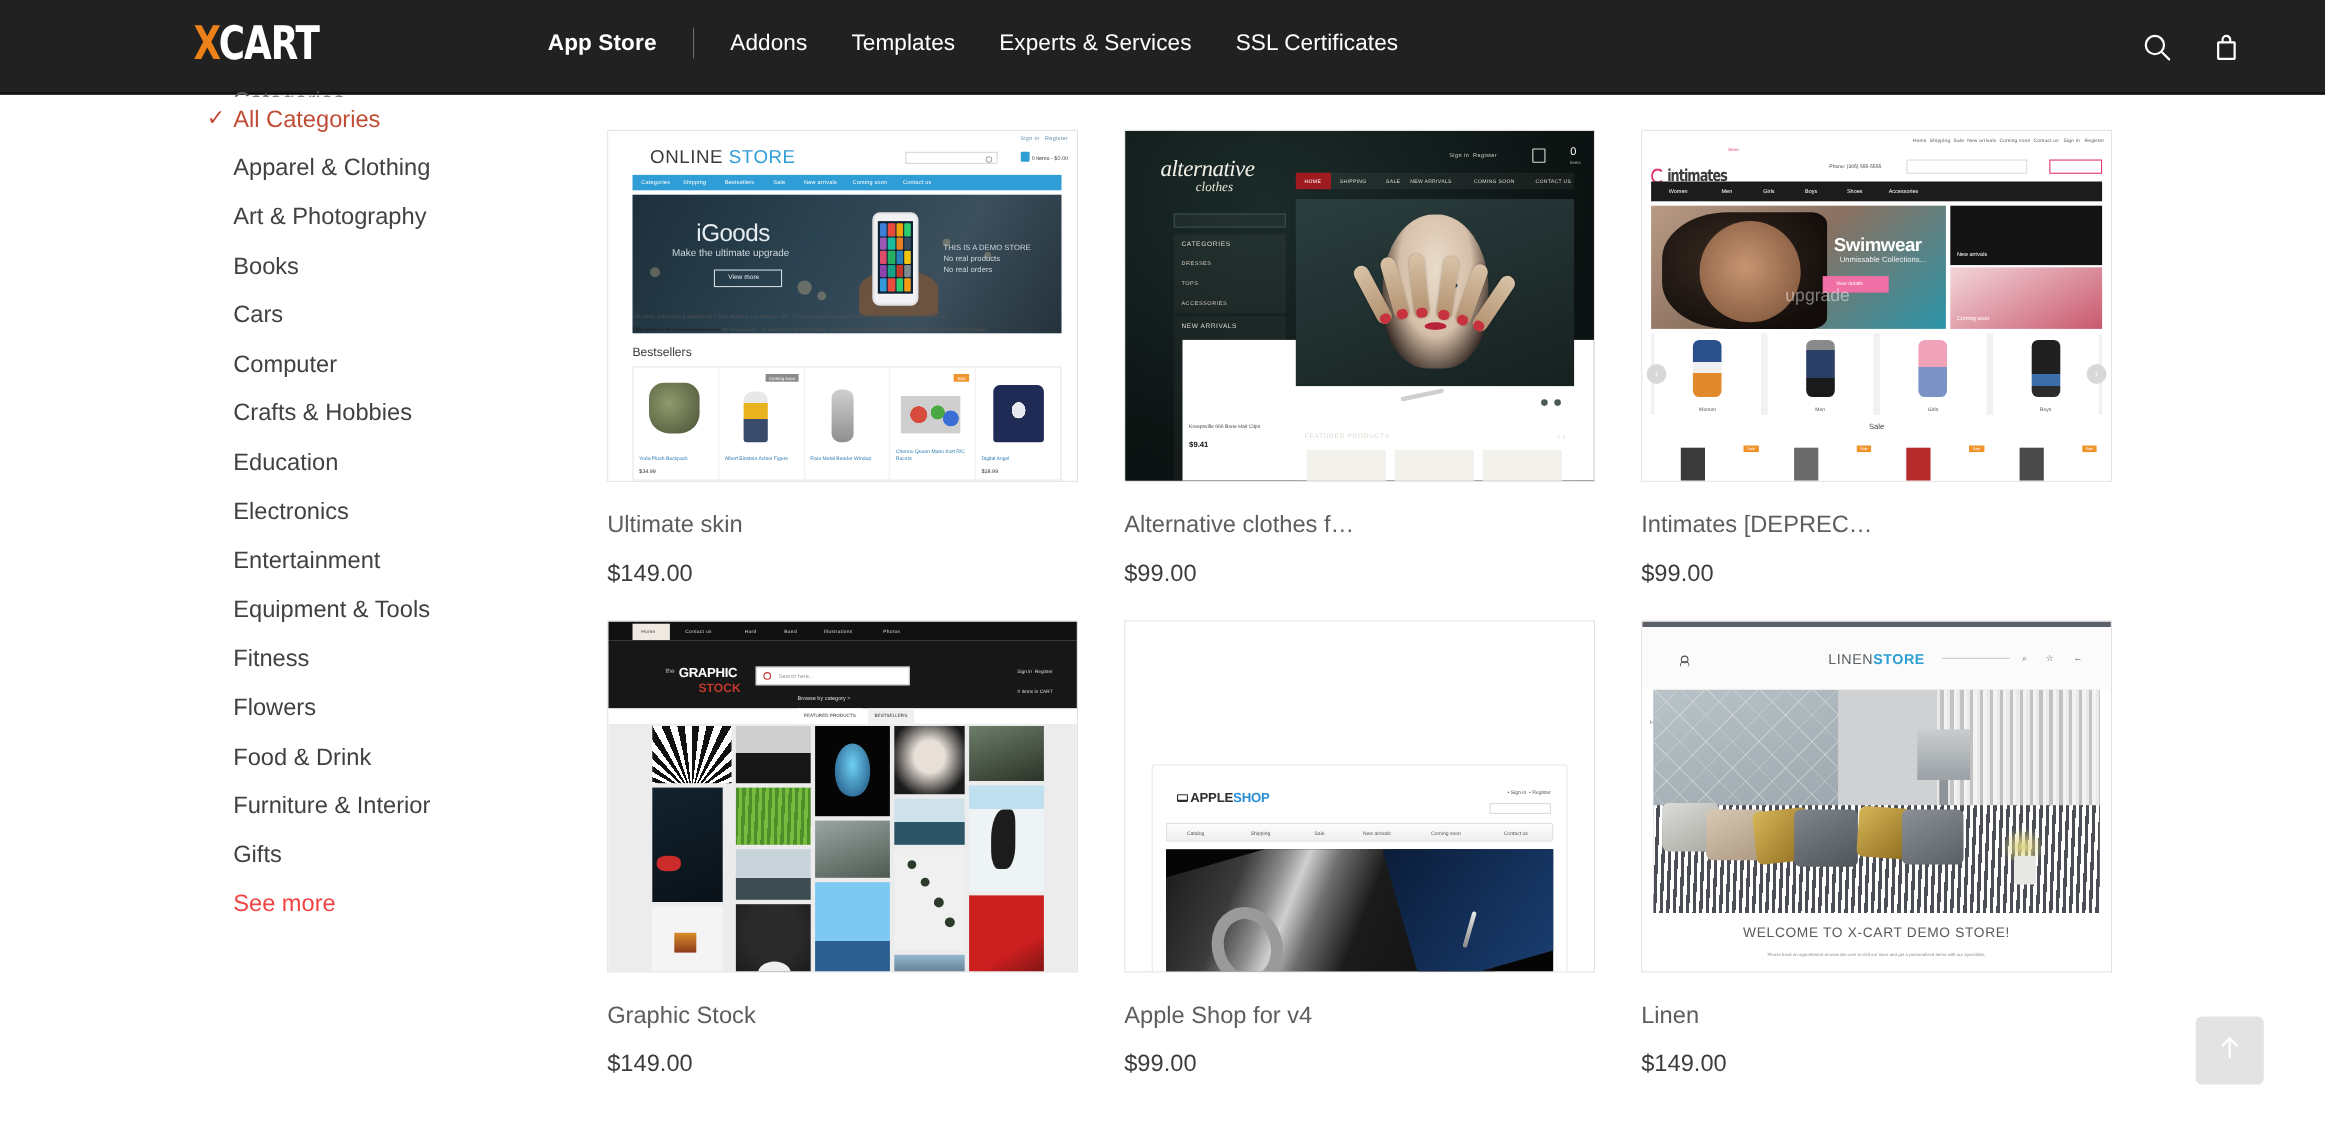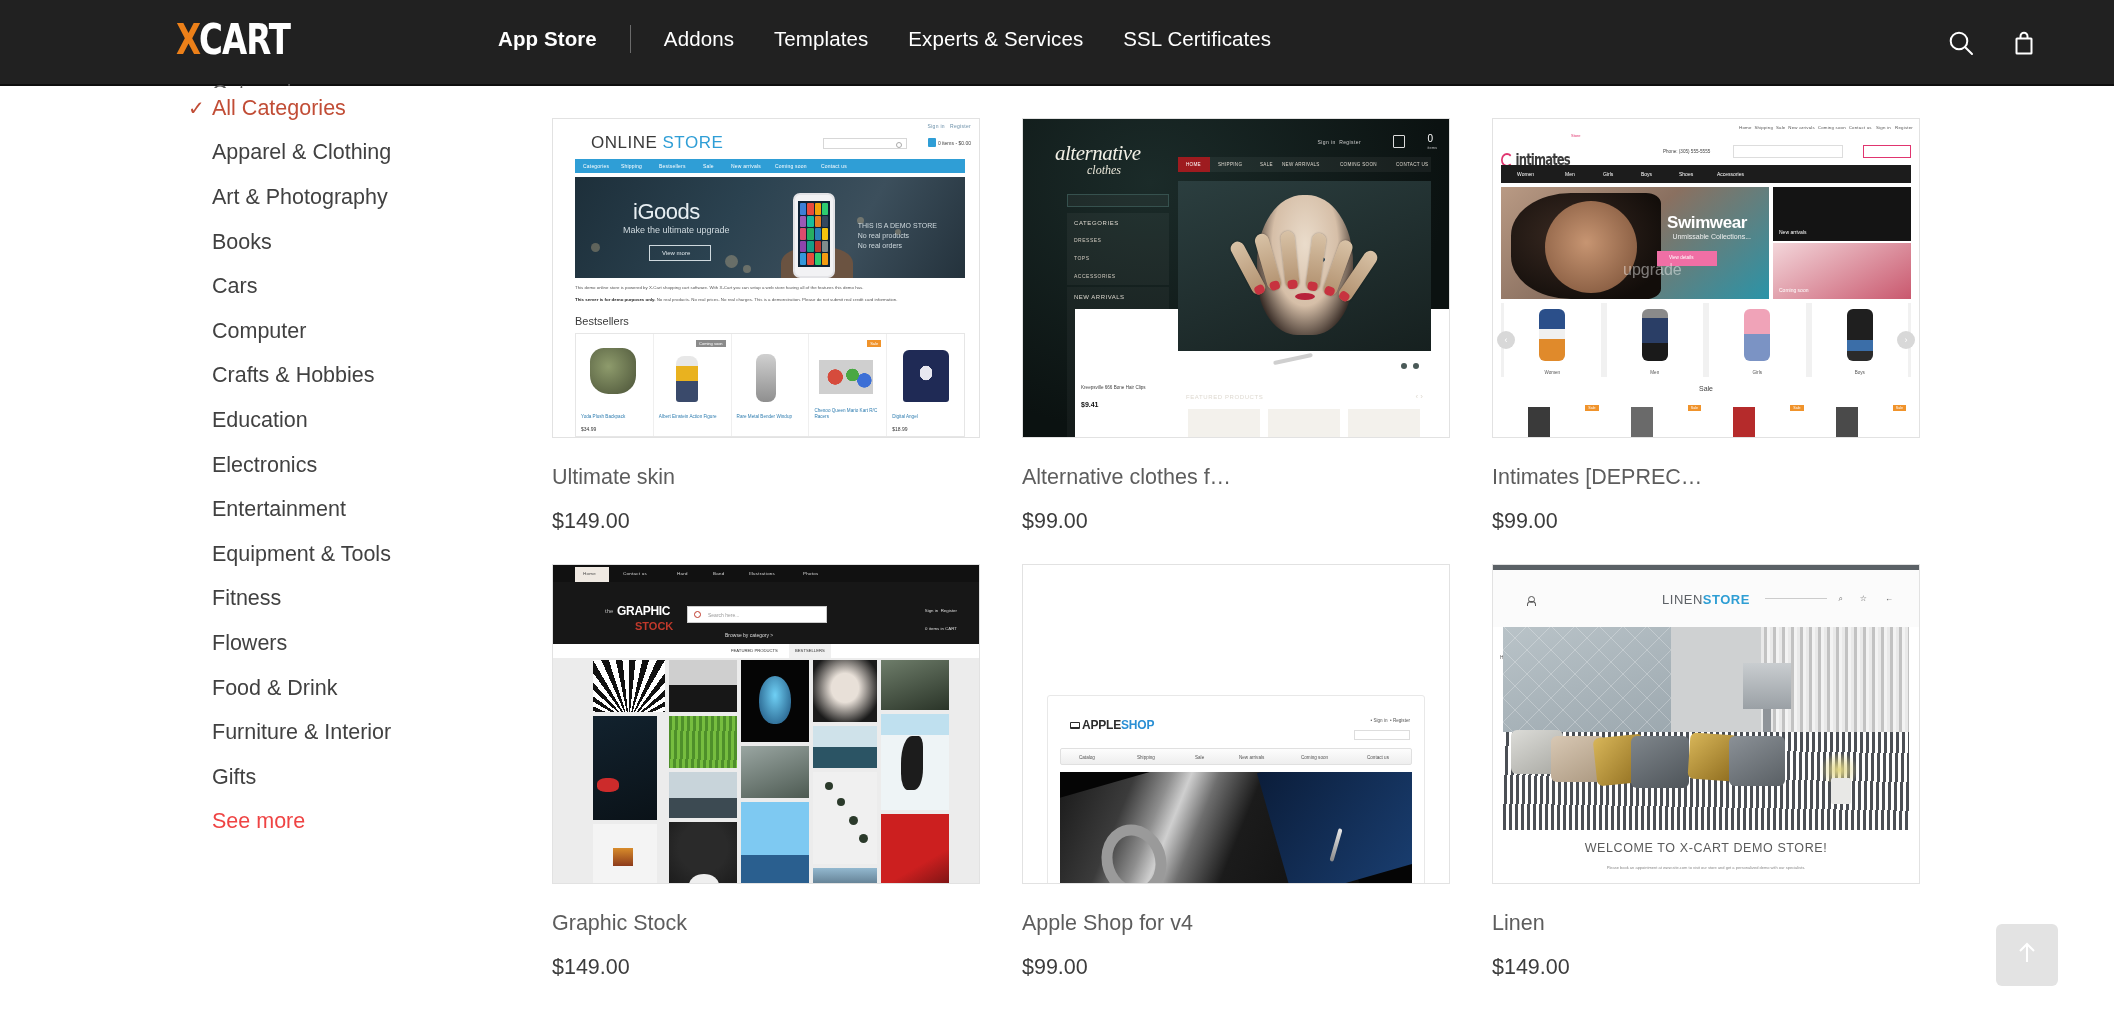--- a/index.html
+++ b/index.html
@@ -196,24 +196,24 @@
   .ms-os .topbar { position:absolute; top:4px; right:8px; font-size:5px; color:#6a8fa8; letter-spacing:.3px;}
   .ms-os .brand { position:absolute; left:22px; top:14px; font-size:17px; letter-spacing:.5px; }
   .ms-os .brand .b1 { color:#3a3a3a; font-weight:400;margin-left:16px; }
   .ms-os .brand .b2 { color:#2f9ed6; font-weight:400; }
   .ms-os .srch { position:absolute; right:72px; top:19px; width:84px; height:11px; border:1px solid #d7d7d7; background:#fff; }
   .ms-os .srch::after{content:"";position:absolute;right:4px;top:3px;width:4px;height:4px;border:1px solid #aaa;border-radius:50%;}
   .ms-os .cartbox { position:absolute; right:8px; top:19px; font-size:5px; color:#444; }
   .ms-os .cartbox .bag{display:inline-block;width:8px;height:9px;background:#2f9ed6;border-radius:1px;vertical-align:-2px;margin-right:2px;}
   .ms-os .menubar { position:absolute; left:22px; right:14px; top:40px; height:14px; background:#2f9ed6; }
   .ms-os .menubar span{ position:absolute; top:4px; font-size:5px; color:#fff; letter-spacing:.2px;}
-  .ms-os .hero { position:absolute; left:22px; right:14px; top:58px; height:101px; background:linear-gradient(120deg,#1d2f3a 0%,#2b4250 40%,#3c4f5c 70%,#24323c 100%); overflow:hidden;}
+  .ms-os .hero { position:absolute; left:22px; right:14px; top:58px; height:126px; background:linear-gradient(120deg,#1d2f3a 0%,#2b4250 40%,#3c4f5c 70%,#24323c 100%); overflow:hidden;}
   .ms-os .hero .bok{position:absolute;border-radius:50%;background:rgba(255,220,160,.28);}
   .ms-os .hero .hh{position:absolute;left:58px;top:22px;color:#e7eef2;font-size:22px;font-weight:300;letter-spacing:-.5px;}
-  .ms-os .hero .hs{position:absolute;left:48px;top:48px;color:#cfd9de;font-size:9px;font-weight:300;}
+  .ms-os .hero .hs{position:absolute;left:36px;top:48px;color:#cfd9de;font-size:9px;font-weight:300;}
   .ms-os .hero .hb{position:absolute;left:74px;top:68px;width:62px;height:16px;border:1px solid #cfd9de;}
   .ms-os .hero .hb i{position:absolute;left:12px;top:4px;font-style:normal;color:#dfe7eb;font-size:6px;}
   .ms-os .phone{position:absolute;left:218px;top:16px;width:42px;height:85px;background:#f2f2f4;border-radius:7px;border:2px solid #e3e3e6;}
   .ms-os .phone .scr{position:absolute;left:3px;top:6px;right:3px;bottom:9px;background:#0e2235;display:grid;grid-template-columns:repeat(4,1fr);gap:1px;padding:2px;}
   .ms-os .phone .scr i{display:block;border-radius:1px;}
   .ms-os .hand{position:absolute;left:206px;top:70px;width:72px;height:40px;background:#6e5340;border-radius:40% 40% 10% 10%;opacity:.95;}
   .ms-os .demo{position:absolute;right:28px;top:44px;color:#cfd9de;font-size:7px;line-height:10px;text-align:left;}
   .ms-os .txt1{position:absolute;left:22px;top:166px;font-size:4.4px;color:#555;}
   .ms-os .txt2{position:absolute;left:22px;top:178px;font-size:4.4px;color:#555;}
   .ms-os .txt2 b{color:#222;}

